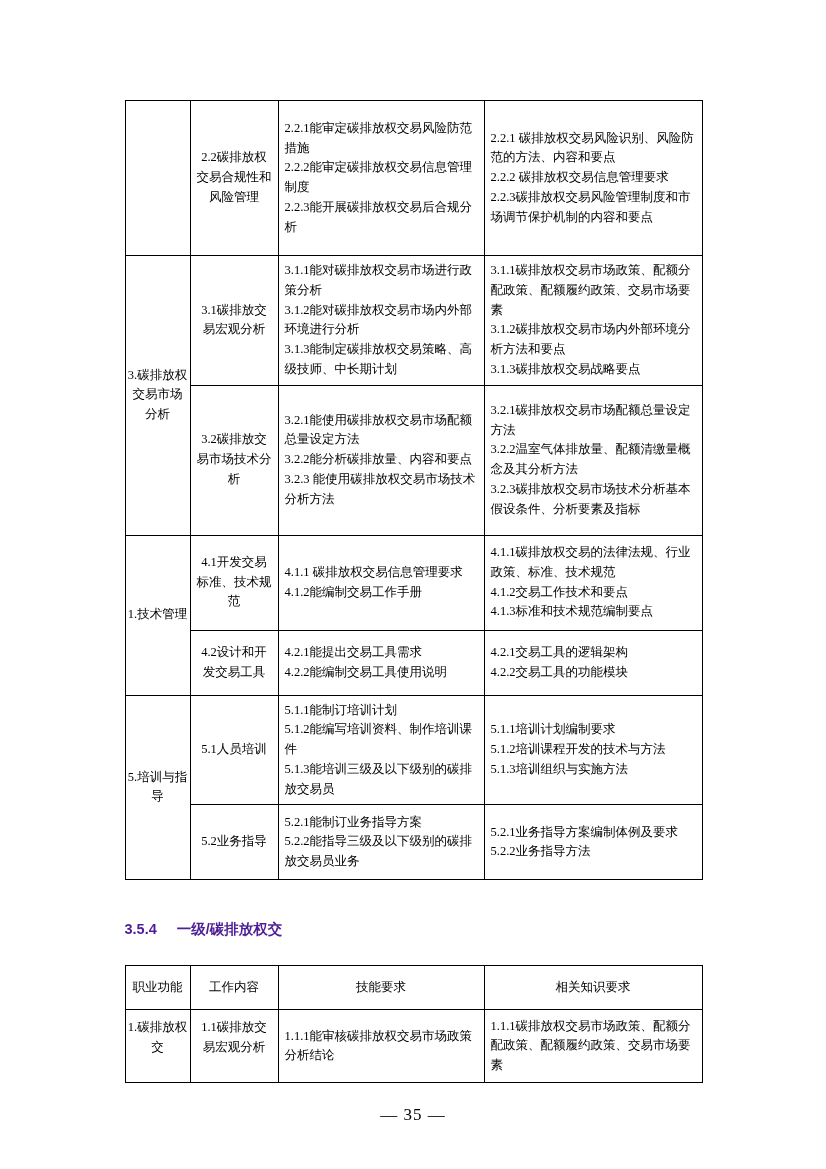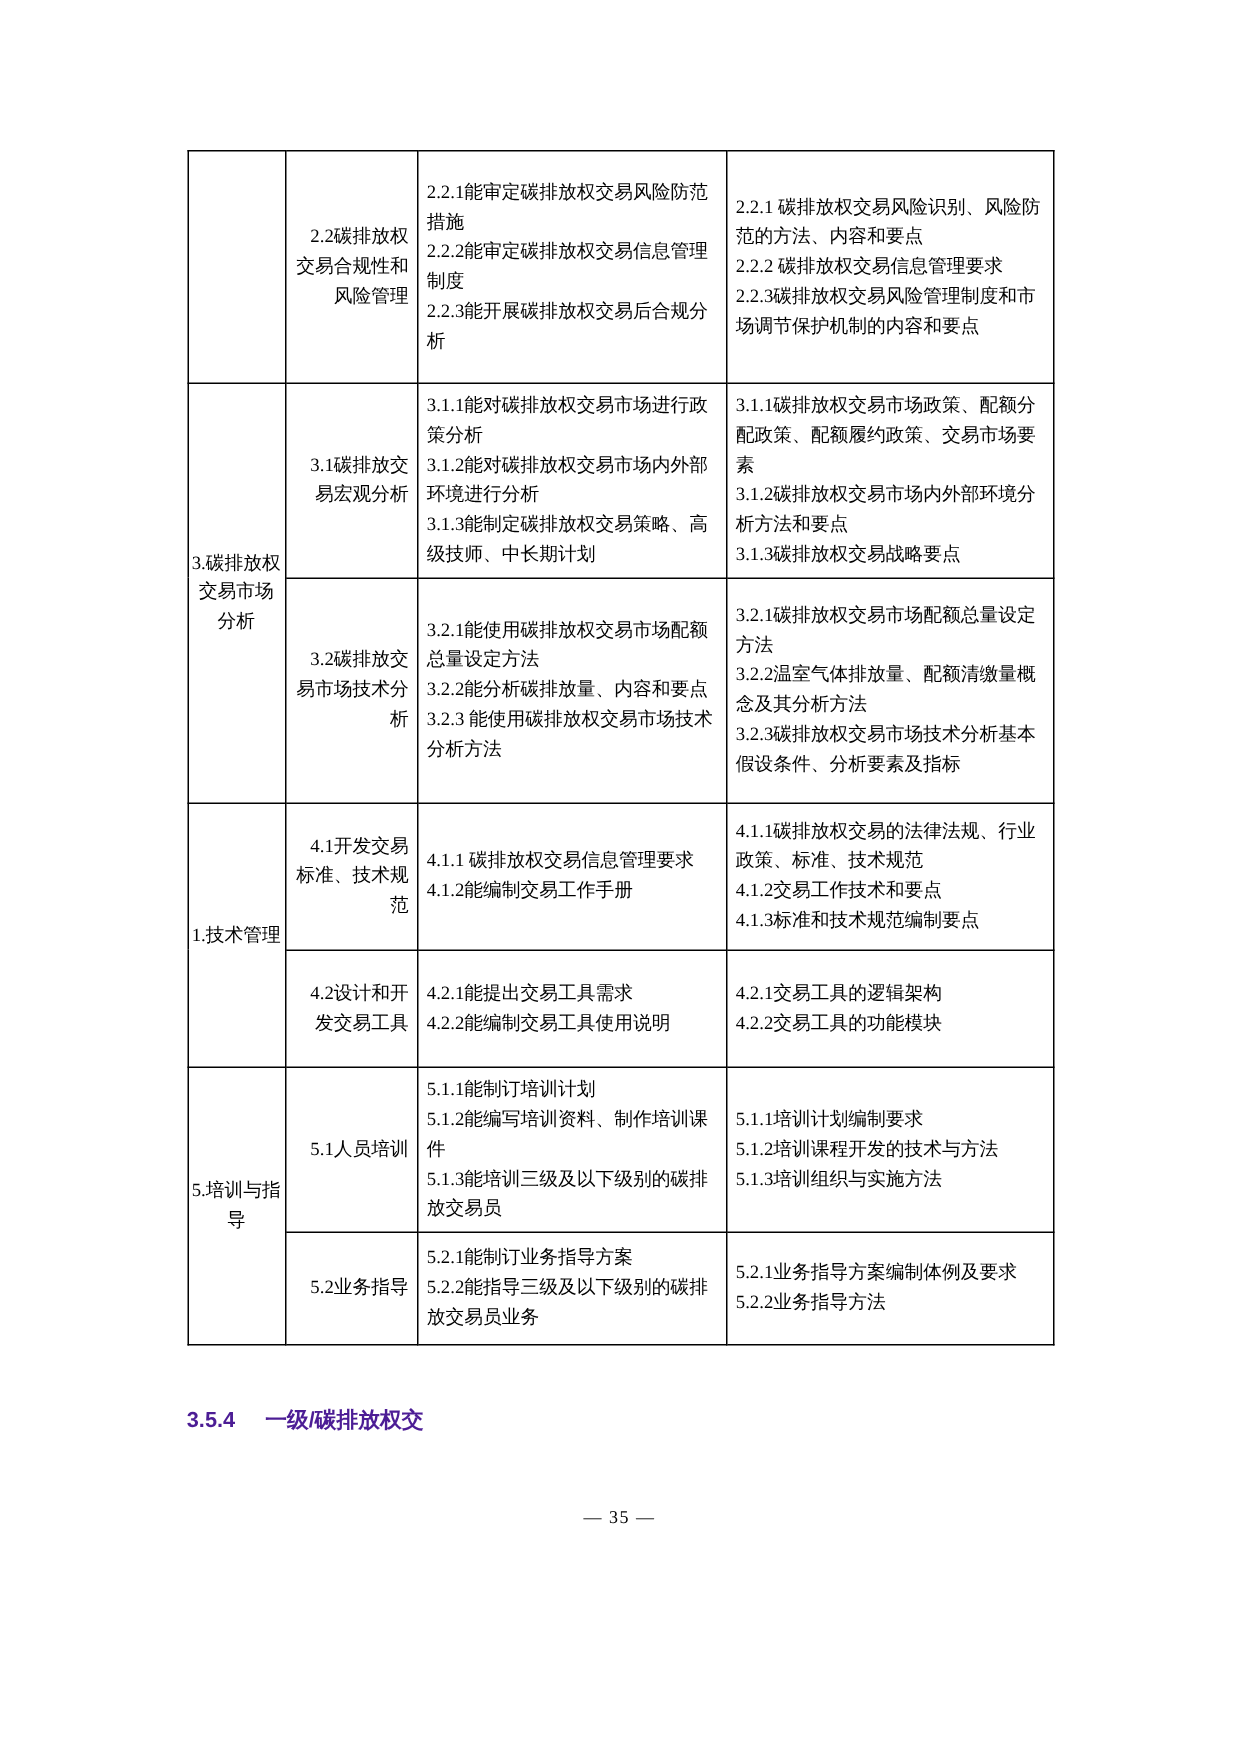--- a/index.html
+++ b/index.html
@@ -32,22 +32,22 @@
   }
   col.c1 { width: 65px; }
   col.c2 { width: 88px; }
   col.c3 { width: 206px; }
   col.c4 { width: 218px; }
   td.func {
     text-align: center;
     padding: 3px 1px;
   }
   td.cont {
-    text-align: right;
-    padding: 19px 5px;
+    text-align: center;
+    padding: 2px 5px;
   }
   td.list {
     text-align: left;
     padding: 5px 6px;
     white-space: pre-line;
   }
   th.hdr {
     text-align: center;
     padding: 4px 7px;
   }
@@ -59,21 +59,21 @@
     font-size: 14.5px;
     color: #4c1d95;
     display: flex;
     align-items: baseline;
   }
   .section-heading .sec-num { margin-right: 20px; }
   .table2-wrap { margin-top: 26px; }
   .page-number {
     margin-top: 22px;
     text-align: center;
-    font-size: 12px;
+    font-size: 17px;
     letter-spacing: 1px;
   }
 </style>
 </head>
 <body>
 
 <div class="content">
 
   <table class="std-table">
     <colgroup>
@@ -155,19 +155,31 @@
 
   <div class="table2-wrap">
     <table class="std-table">
       <colgroup>
           <col class="c1">
           <col class="c2">
           <col class="c3">
           <col class="c4">
         </colgroup>
       <tbody>
+        <tr style="height:44px">
+          <th class="hdr">职业功能</th>
+          <th class="hdr">工作内容</th>
+          <th class="hdr">技能要求</th>
+          <th class="hdr">相关知识要求</th>
+        </tr>
+        <tr style="height:73px">
+          <td class="func vtop">1.碳排放权交</td>
+          <td class="cont vtop">1.1碳排放交易宏观分析</td>
+          <td class="list">1.1.1能审核碳排放权交易市场政策分析结论</td>
+          <td class="list">1.1.1碳排放权交易市场政策、配额分配政策、配额履约政策、交易市场要素</td>
+        </tr>
       </tbody>
     </table>
   </div>
 
   <div class="page-number">— 35 —</div>
 
 </div>
 
 </body></html>

